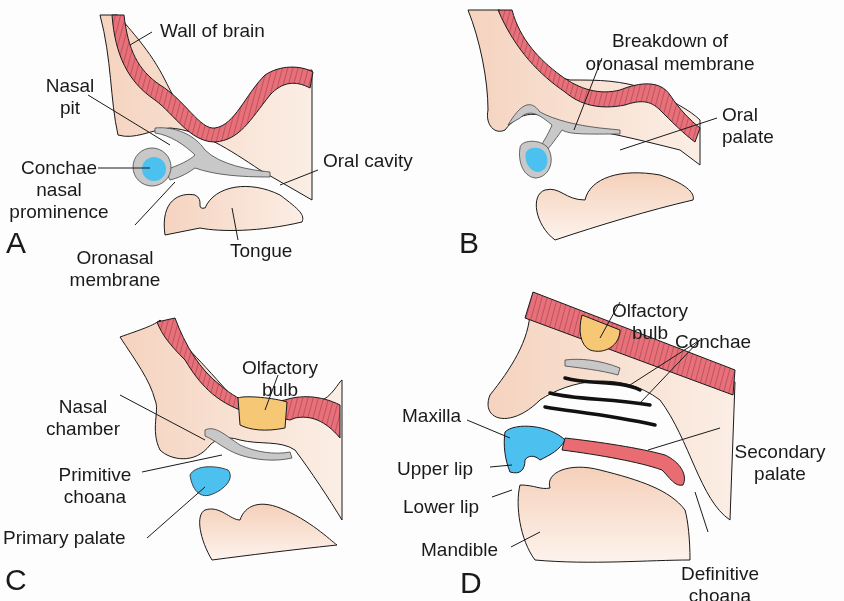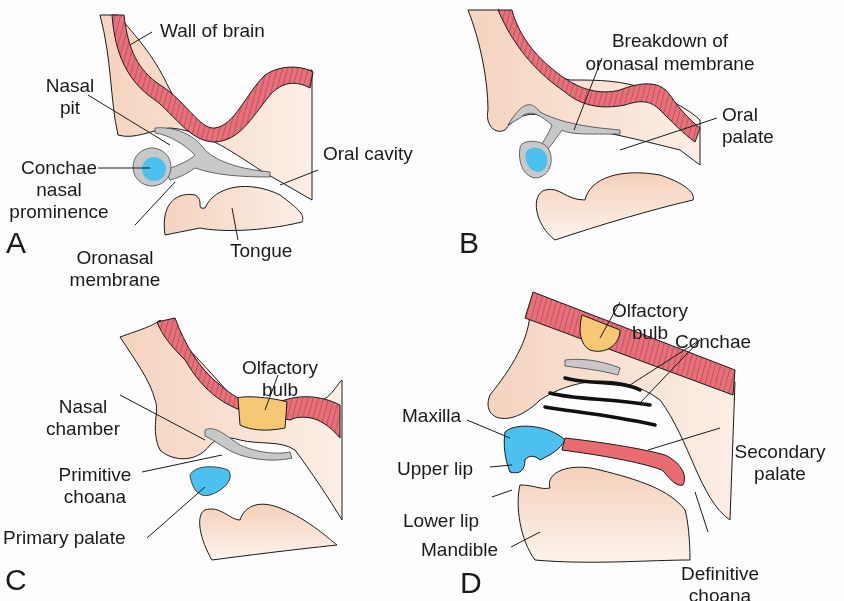--- a/index.html
+++ b/index.html
@@ -100,21 +100,21 @@
     </g>
   </g>
 </svg>
 
 <div class="lbl" style="left:160px;top:20px">Wall of brain</div>
 <div class="lbl ctr" style="left:40px;top:52px;width:60px">Nasal</div>
 <div class="lbl ctr" style="left:40px;top:74px;width:60px">pit</div>
 <div class="lbl ctr" style="left:0px;top:134px;width:118px">Conchae</div>
 <div class="lbl ctr" style="left:0px;top:156px;width:118px">nasal</div>
 <div class="lbl ctr" style="left:0px;top:178px;width:118px">prominence</div>
-<div class="lbl" style="left:323px;top:143px">Oral cavity</div>
+<div class="lbl" style="left:323px;top:150px">Oral cavity</div>
 <div class="lbl ctr" style="left:60px;top:224px;width:110px">Oronasal</div>
 <div class="lbl ctr" style="left:60px;top:246px;width:110px">membrane</div>
 <div class="lbl" style="left:230px;top:240px">Tongue</div>
 <div class="panel-letter" style="left:6px;top:226px">A</div>
 
 <div class="lbl ctr" style="left:570px;top:7px;width:200px">Breakdown of</div>
 <div class="lbl ctr" style="left:570px;top:30px;width:200px">oronasal membrane</div>
 <div class="lbl" style="left:722px;top:104px">Oral</div>
 <div class="lbl" style="left:722px;top:126px">palate</div>
 <div class="panel-letter" style="left:459px;top:226px">B</div>
@@ -128,17 +128,17 @@
 <div class="lbl" style="left:3px;top:527px">Primary palate</div>
 <div class="panel-letter" style="left:5px;top:563px">C</div>
 
 <div class="lbl ctr" style="left:600px;top:277px;width:100px">Olfactory</div>
 <div class="lbl ctr" style="left:600px;top:299px;width:100px">bulb</div>
 <div class="lbl" style="left:675px;top:331px">Conchae</div>
 <div class="lbl" style="left:402px;top:405px">Maxilla</div>
 <div class="lbl ctr" style="left:725px;top:418px;width:110px">Secondary</div>
 <div class="lbl ctr" style="left:725px;top:440px;width:110px">palate</div>
 <div class="lbl" style="left:397px;top:458px">Upper lip</div>
-<div class="lbl" style="left:403px;top:510px">Lower lip</div>
+<div class="lbl" style="left:403px;top:496px">Lower lip</div>
 <div class="lbl" style="left:421px;top:539px">Mandible</div>
 <div class="lbl ctr" style="left:670px;top:540px;width:100px">Definitive</div>
 <div class="lbl ctr" style="left:670px;top:562px;width:100px">choana</div>
 <div class="panel-letter" style="left:460px;top:566px">D</div>
 
 </body></html>

